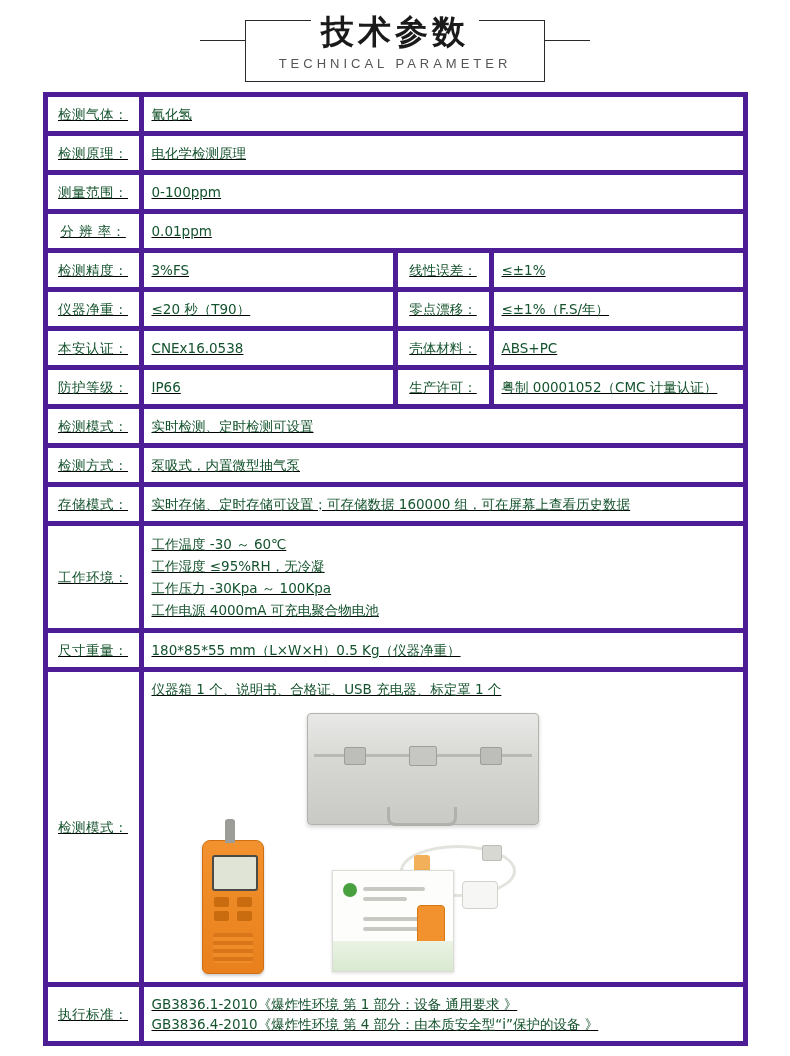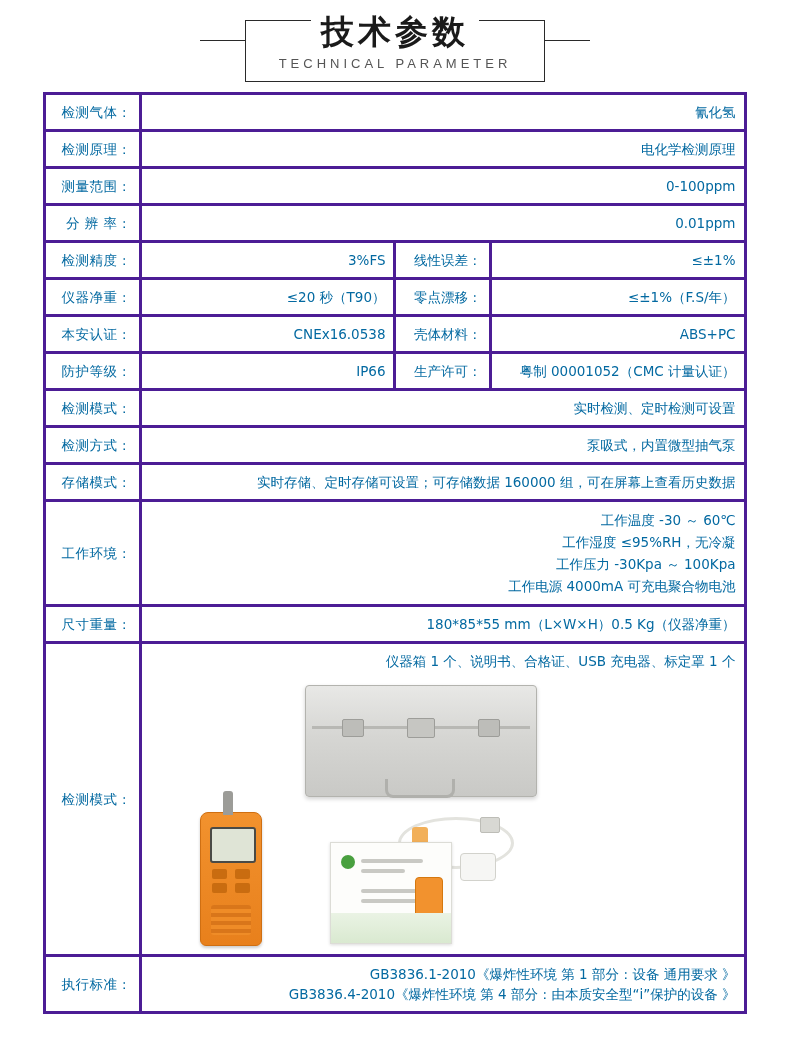--- a/index.html
+++ b/index.html
@@ -12,20 +12,21 @@
     height: 1056px;
     font-family: "Liberation Sans", "DejaVu Sans", sans-serif;
     color: #000000;
     overflow: hidden;
   }
   .page {
     position: relative;
     width: 790px;
     height: 1056px;
     box-sizing: border-box;
+    text-decoration: underline;
   }
 
   
   .header {
     padding-top: 6px;
     display: flex;
     justify-content: center;
     align-items: center;
   }
   .header-inner {
@@ -78,28 +79,27 @@
   .header-rule-right { right: -45px; }
 
   
   table.spec {
     border-collapse: collapse;
     width: 700px;
     margin: 10px auto 0 auto;
     table-layout: fixed;
   }
   table.spec td {
-    border: 3px solid #4c1d95;
+    border: 5px solid #4c1d95;
     font-size: 13.5px;
     line-height: 20px;
     padding: 7px 8px;
     vertical-align: middle;
-    color: #0369a1;
+    color: #14532d;
     font-family: "DejaVu Sans", "Liberation Sans", sans-serif;
-    text-align: right;
   }
   td.label {
     width: 96px;
     text-align: center;
     letter-spacing: 0.5px;
     white-space: nowrap;
   }
   td.label-2 {
     width: 96px;
     text-align: center;

